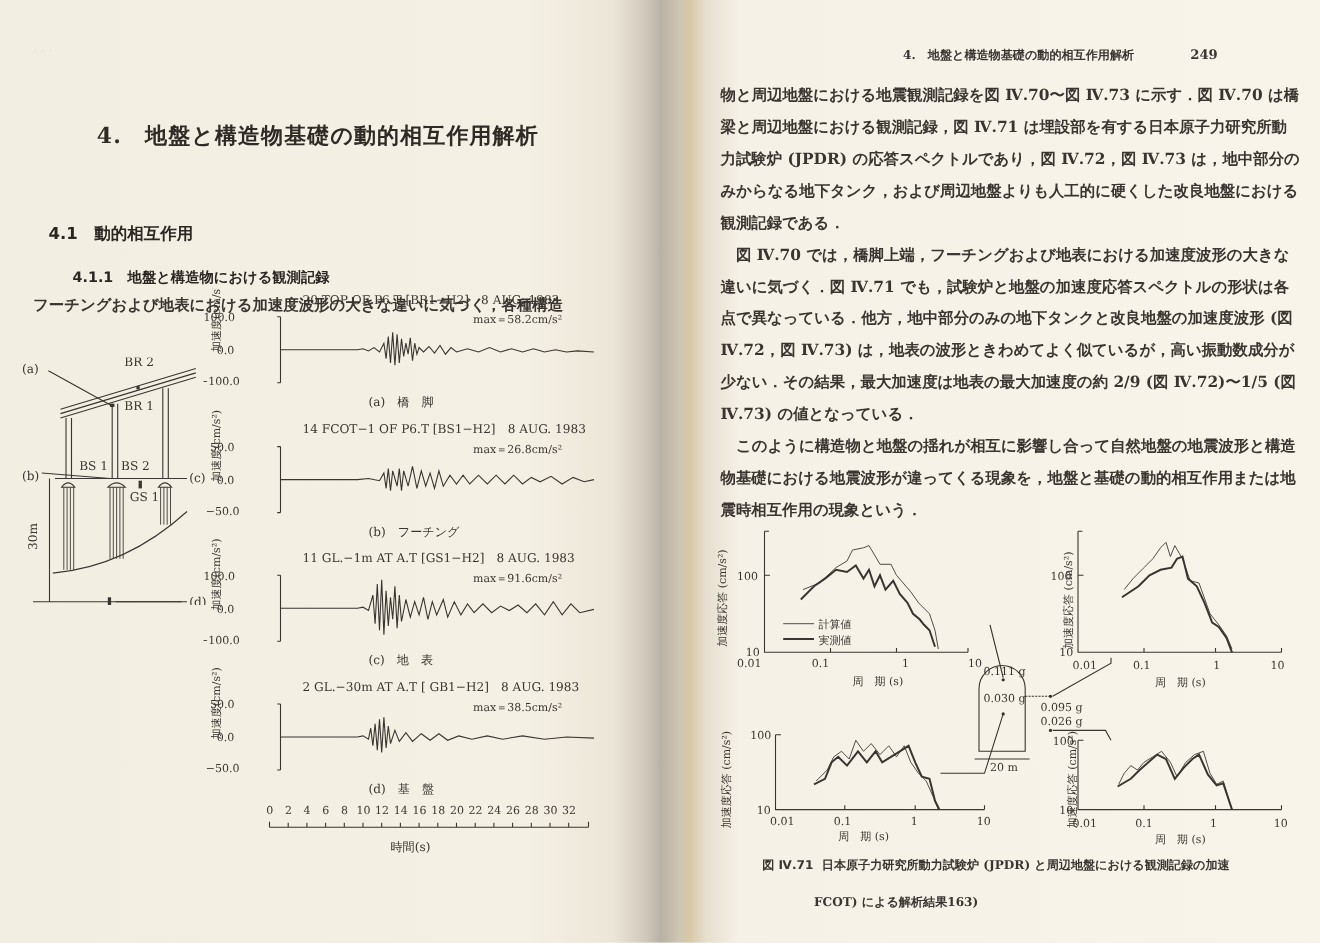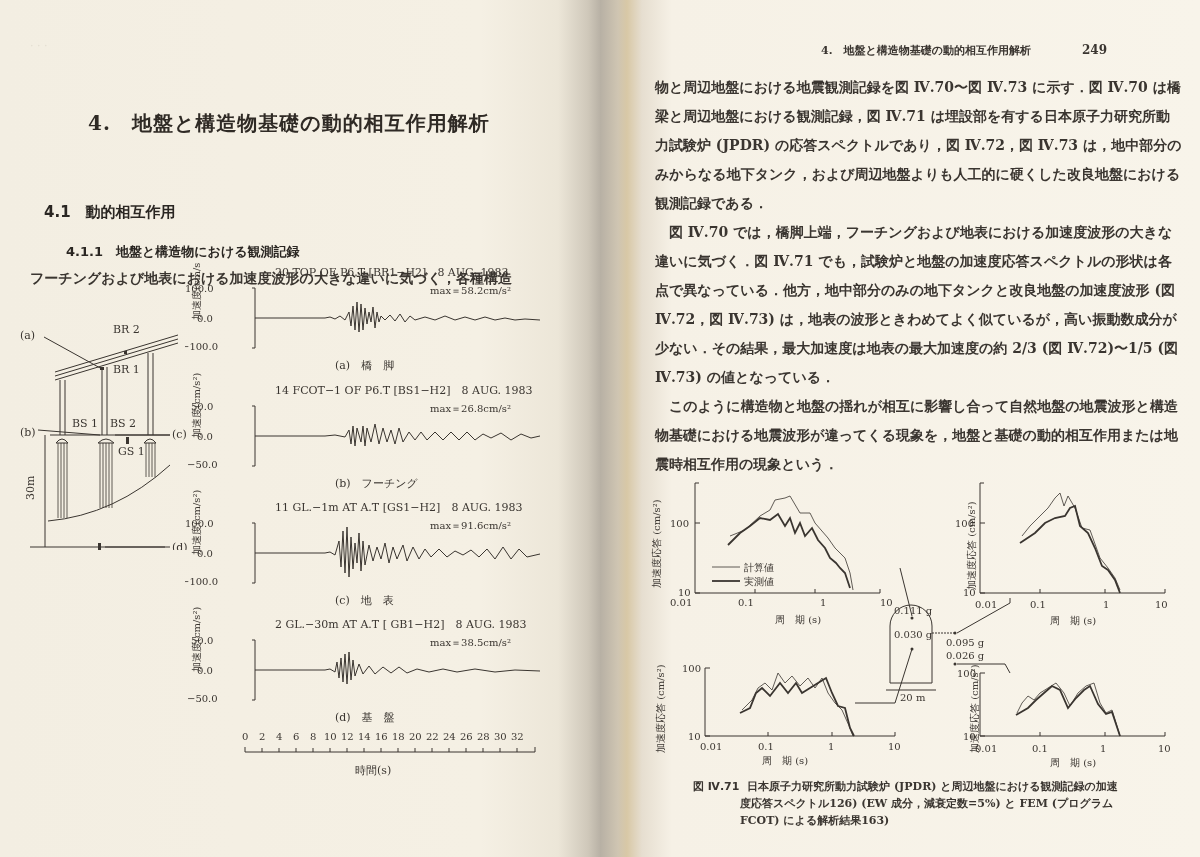--- a/index.html
+++ b/index.html
@@ -184,21 +184,21 @@
 
   </div>
 
   <div class="page page-right"></div>
 
   <div class="abs run-head">4.　地盤と構造物基礎の動的相互作用解析</div>
   <div class="abs page-num">249</div>
 
   <div class="abs body-text right-para" style="top:73px;">
     <p>物と周辺地盤における地震観測記録を図 Ⅳ.70〜図 Ⅳ.73 に示す．図 Ⅳ.70 は橋梁と周辺地盤における観測記録，図 Ⅳ.71 は埋設部を有する日本原子力研究所動力試験炉 (JPDR) の応答スペクトルであり，図 Ⅳ.72，図 Ⅳ.73 は，地中部分のみからなる地下タンク，および周辺地盤よりも人工的に硬くした改良地盤における観測記録である．</p>
-    <p style="text-indent:1em">図 Ⅳ.70 では，橋脚上端，フーチングおよび地表における加速度波形の大きな違いに気づく．図 Ⅳ.71 でも，試験炉と地盤の加速度応答スペクトルの形状は各点で異なっている．他方，地中部分のみの地下タンクと改良地盤の加速度波形 (図 Ⅳ.72，図 Ⅳ.73) は，地表の波形ときわめてよく似ているが，高い振動数成分が少ない．その結果，最大加速度は地表の最大加速度の約 2/3 (図 Ⅳ.72)〜1/5 (図 Ⅳ.73) の値となっている．</p>
+    <p style="text-indent:1em">図 Ⅳ.70 では，橋脚上端，フーチングおよび地表における加速度波形の大きな違いに気づく．図 Ⅳ.71 でも，試験炉と地盤の加速度応答スペクトルの形状は各点で異なっている．他方，地中部分のみの地下タンクと改良地盤の加速度波形 (図 Ⅳ.72，図 Ⅳ.73) は，地表の波形ときわめてよく似ているが，高い振動数成分が少ない．その結果，最大加速度は地表の最大加速度の約 2/9 (図 Ⅳ.72)〜1/5 (図 Ⅳ.73) の値となっている．</p>
     <p style="text-indent:1em">このように構造物と地盤の揺れが相互に影響し合って自然地盤の地震波形と構造物基礎における地震波形が違ってくる現象を，地盤と基礎の動的相互作用または地震時相互作用の現象という．</p>
   </div>
 
   <svg style="position:absolute;left:650px;top:478px;" width="550" height="300" viewBox="0 0 550 300">
     <g font-size="10">
 
       <g>
         <path d="M45 5 V115 H230 M45 5 h4 M45 45 h5 M45 115 h5 M105 115 v-4 M165 115 v-4 M230 115 v-4" stroke="#3a3530" fill="none"></path>
         <text x="20" y="49">100</text>
         <text x="28" y="118">10</text>
@@ -274,16 +274,16 @@
         <text x="400" y="288">周　期 (s)</text>
         <text x="-275" y="328" transform="rotate(-90)">加速度応答 (cm/s²)</text>
         <path d="M367 235 L372 225 L378 218 L384 222 L390 215 L398 210 L406 205 L414 215 L420 228 L428 215 L436 208 L444 205 L450 225 L456 235 L462 232 L470 258" stroke="#3a3530" fill="none" stroke-width="0.8"></path>
         <path d="M366 237 L378 230 L386 222 L394 215 L402 208 L410 212 L418 230 L426 220 L434 212 L440 208 L448 226 L456 236 L462 234 L470 258" stroke="#3a3530" fill="none" stroke-width="1.8"></path>
       </g>
     </g>
   </svg>
 
   <div class="abs fig-cap" style="left:693px;top:778px;line-height:17px;">
     <b>図 Ⅳ.71</b>&nbsp;&nbsp;<span>日本原子力研究所動力試験炉 (JPDR) と周辺地盤における観測記録の加速</span><br>
-    <span style="padding-left:47px">度応答スペクトル126) (EW 成分，減衰定数=5%) と FEM (プログラム</span><br>
+    <br>
     <span style="padding-left:47px">FCOT) による解析結果163)</span>
   </div>
 </div>
 
 </body></html>

